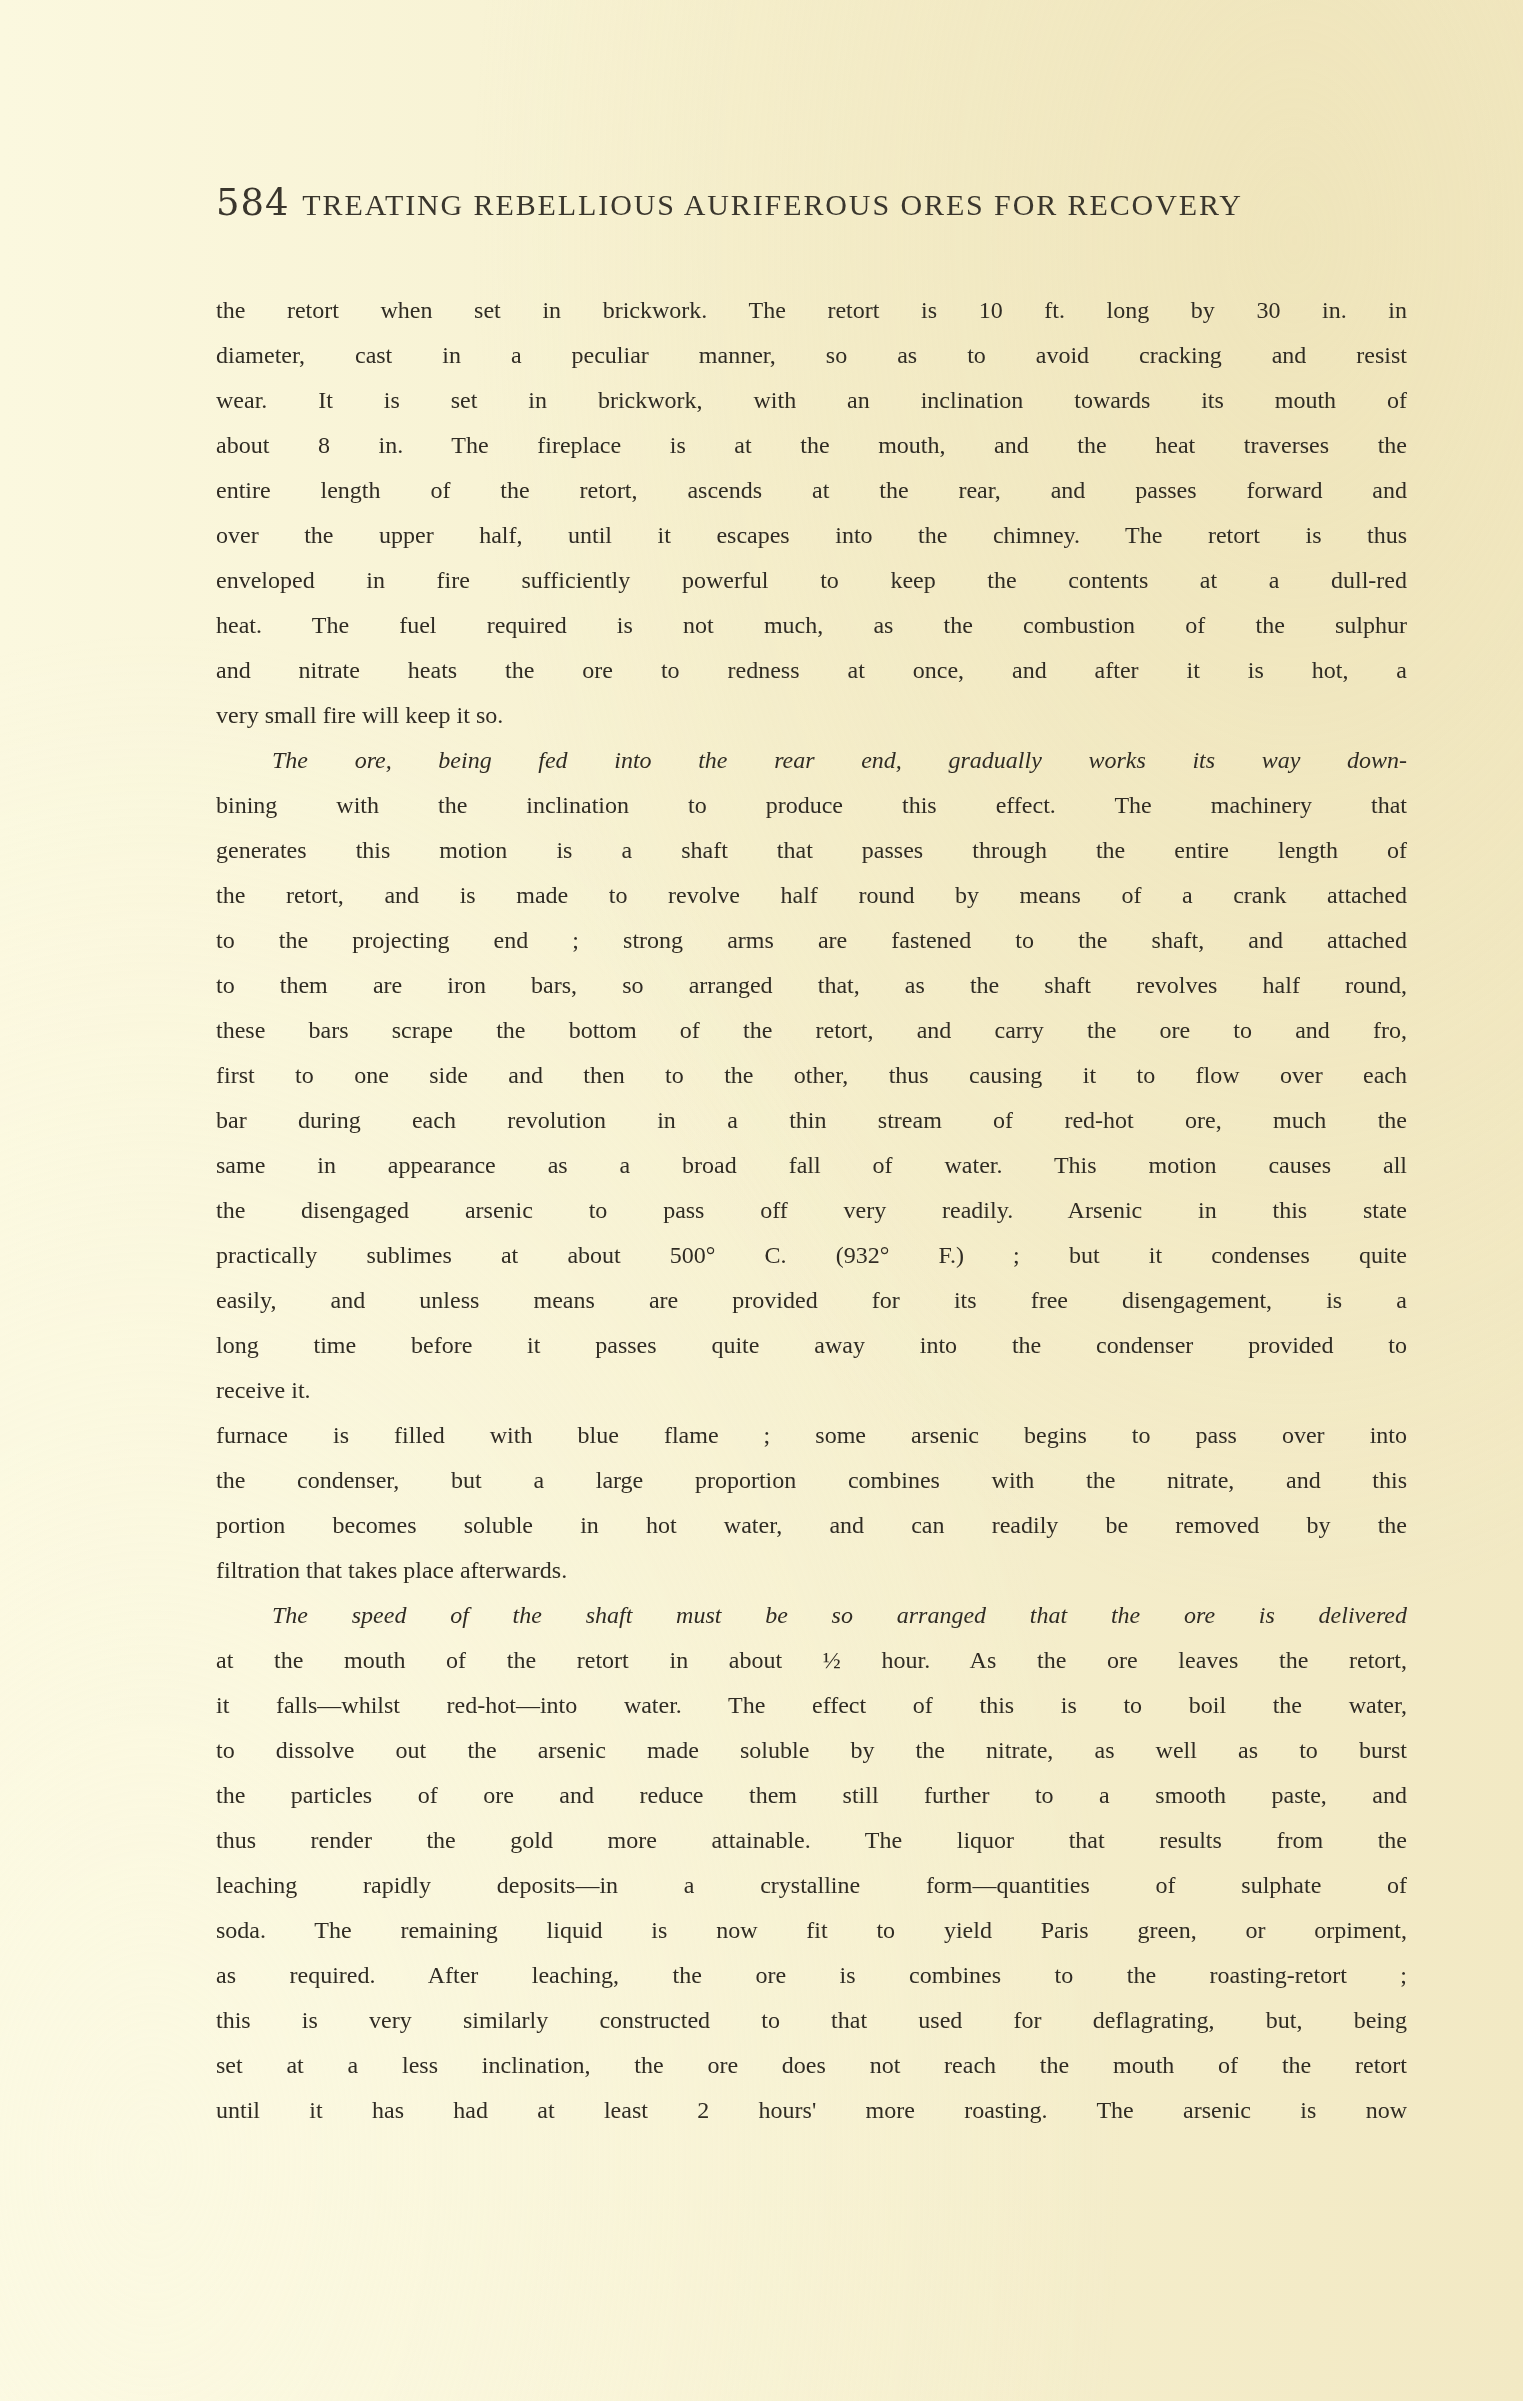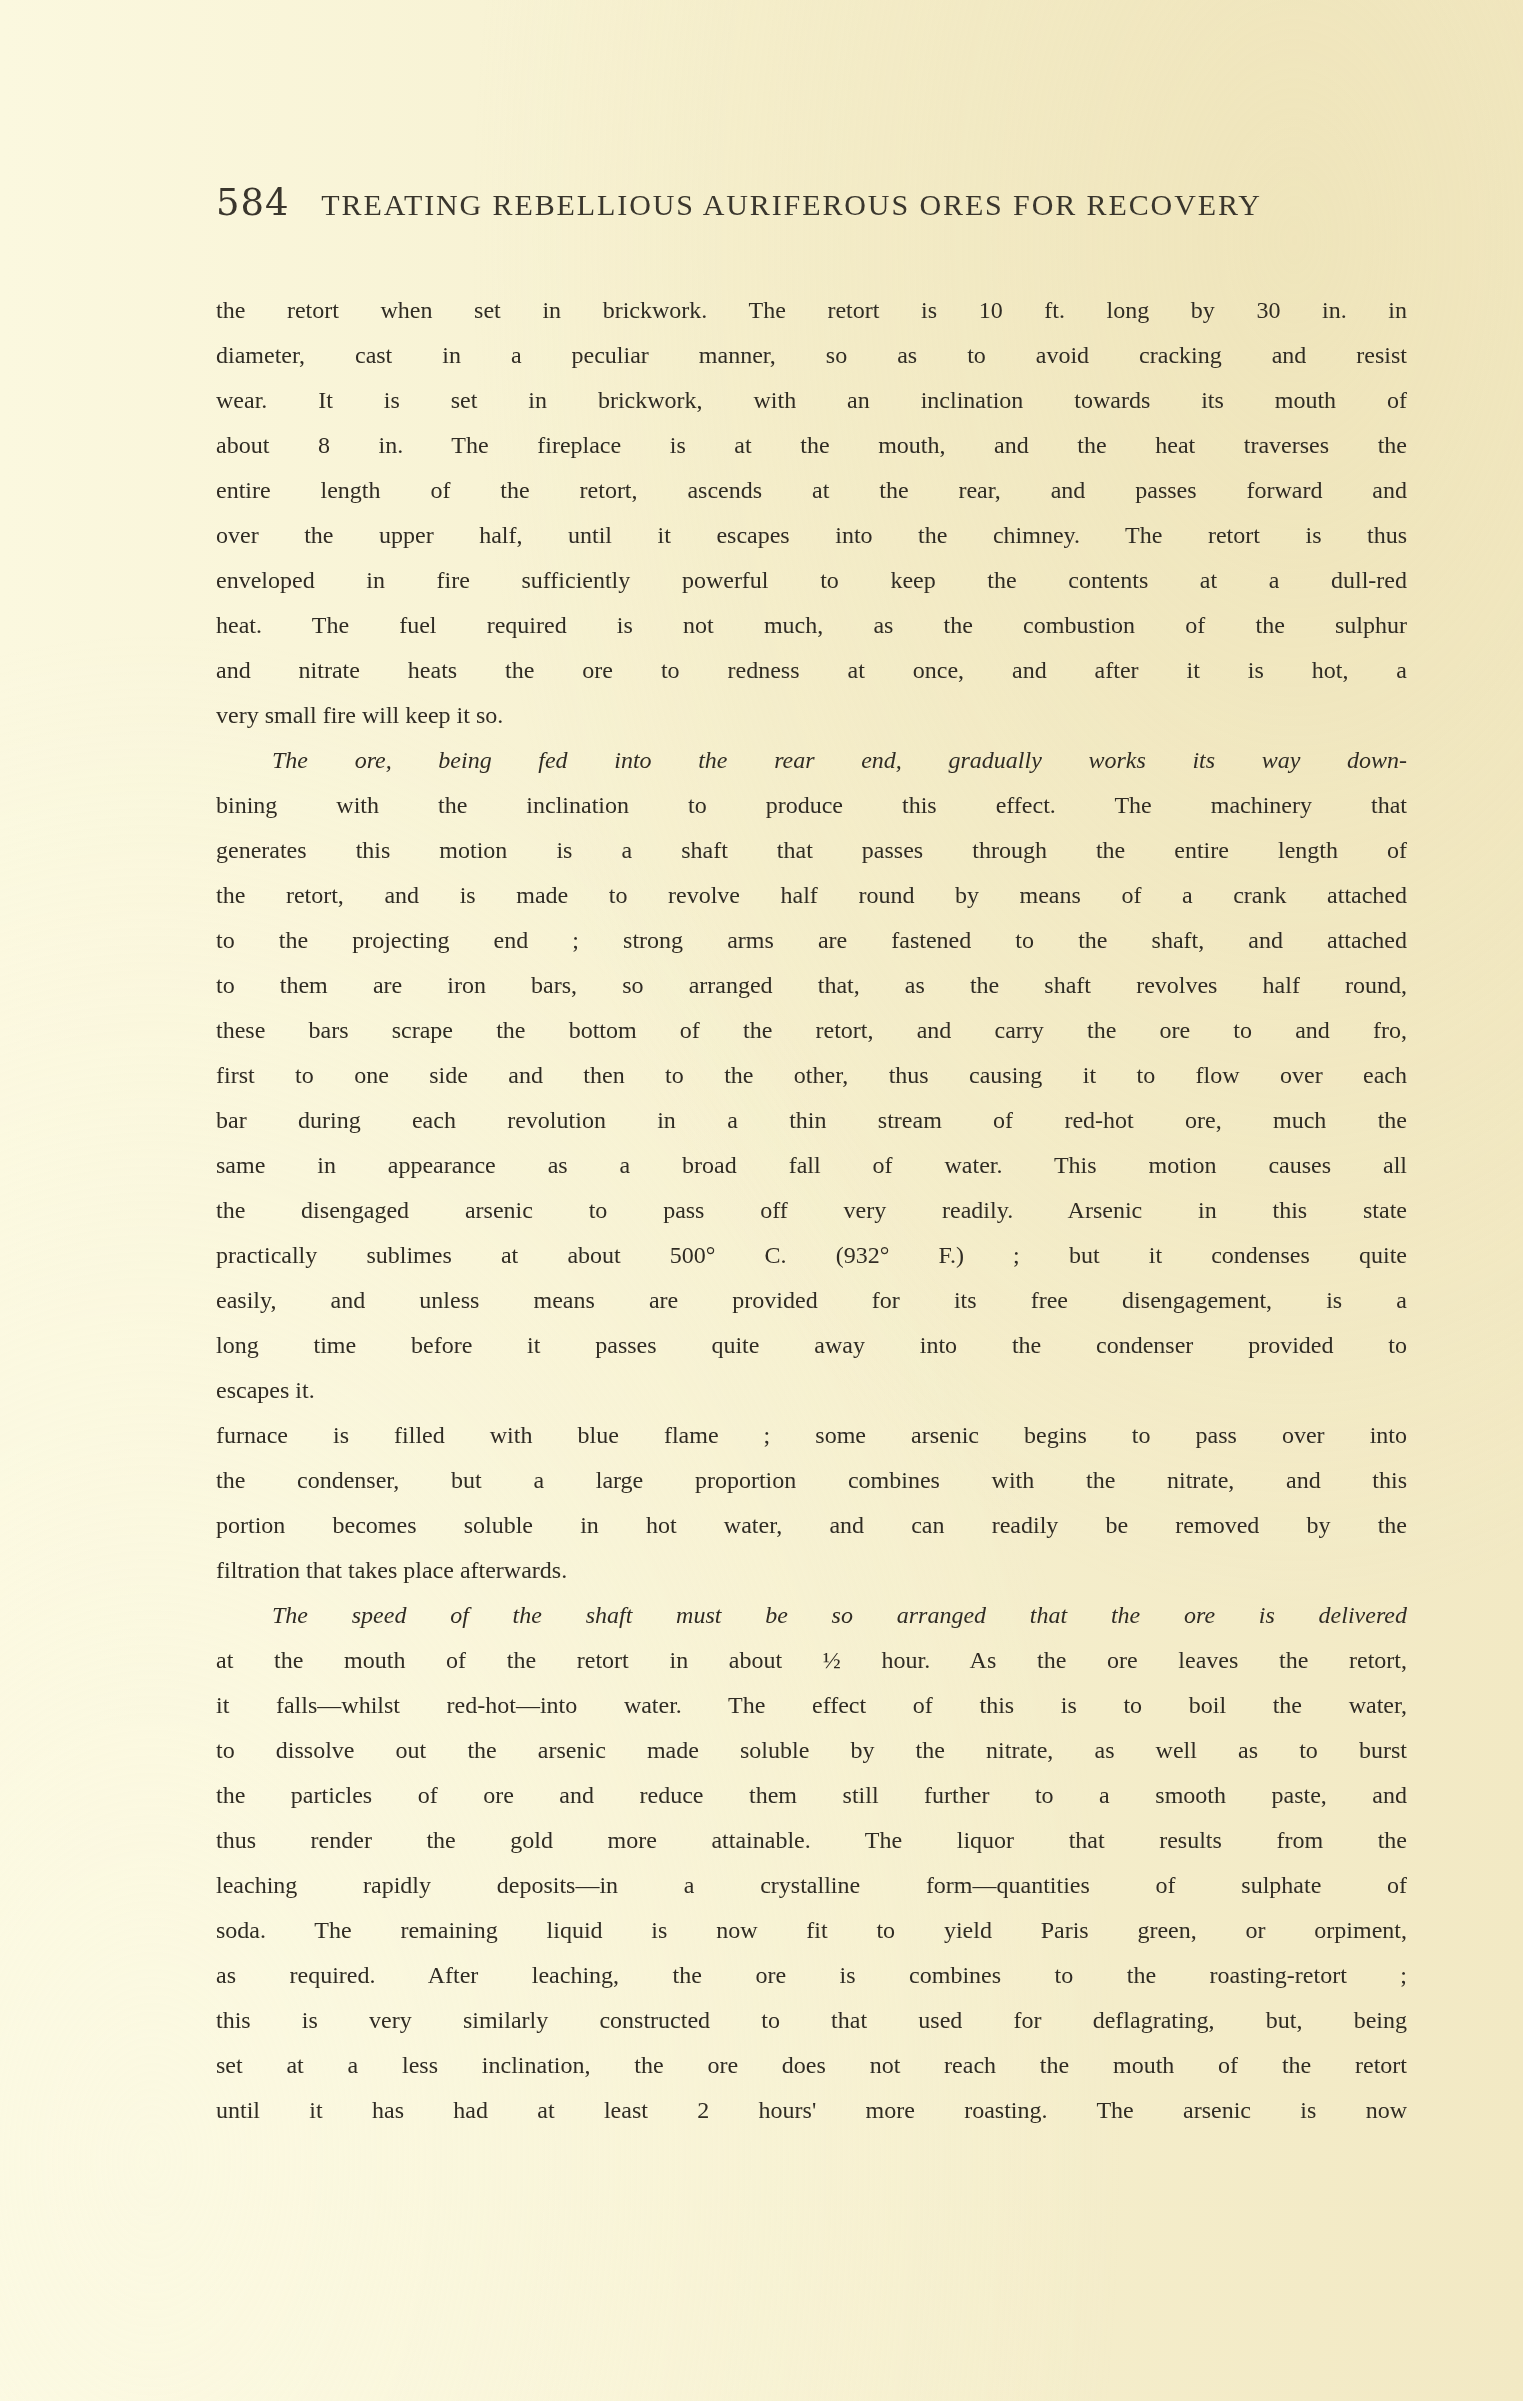--- a/index.html
+++ b/index.html
@@ -28,21 +28,21 @@
       display: flex;
       align-items: baseline;
       height: 54px;
       margin-bottom: 53px;
       white-space: nowrap;
     }
     .folio {
       font-family: "DejaVu Serif", serif;
       font-size: 37px;
       color: #3a362d;
-      margin-right: 32px;
+      margin-right: 13px;
       letter-spacing: 0.9px;
       font-variant-numeric: oldstyle-nums;
     }
     .head-title {
       font-family: "Liberation Serif", serif;
       font-size: 30px;
       letter-spacing: 1.9px;
       color: #3a362d;
     }
     .body-text {
@@ -101,21 +101,21 @@
       <span class="line">to the projecting end ; strong arms are fastened to the shaft, and attached</span>
       <span class="line">to them are iron bars, so arranged that, as the shaft revolves half round,</span>
       <span class="line">these bars scrape the bottom of the retort, and carry the ore to and fro,</span>
       <span class="line">first to one side and then to the other, thus causing it to flow over each</span>
       <span class="line">bar during each revolution in a thin stream of red-hot ore, much the</span>
       <span class="line">same in appearance as a broad fall of water.  This motion causes all</span>
       <span class="line">the disengaged arsenic to pass off very readily.  Arsenic in this state</span>
       <span class="line">practically sublimes at about 500° C. (932° F.) ; but it condenses quite</span>
       <span class="line">easily, and unless means are provided for its free disengagement, is a</span>
       <span class="line">long time before it passes quite away into the condenser provided to</span>
-      <span class="line last">escapes it.</span>
+      <span class="line last">receive it.</span>
     </div>
 
     <div class="para">
       <span class="line">furnace is filled with blue flame ; some arsenic begins to pass over into</span>
       <span class="line">the condenser, but a large proportion combines with the nitrate, and this</span>
       <span class="line">portion becomes soluble in hot water, and can readily be removed by the</span>
       <span class="line last">filtration that takes place afterwards.</span>
     </div>
 
     <div class="para">

